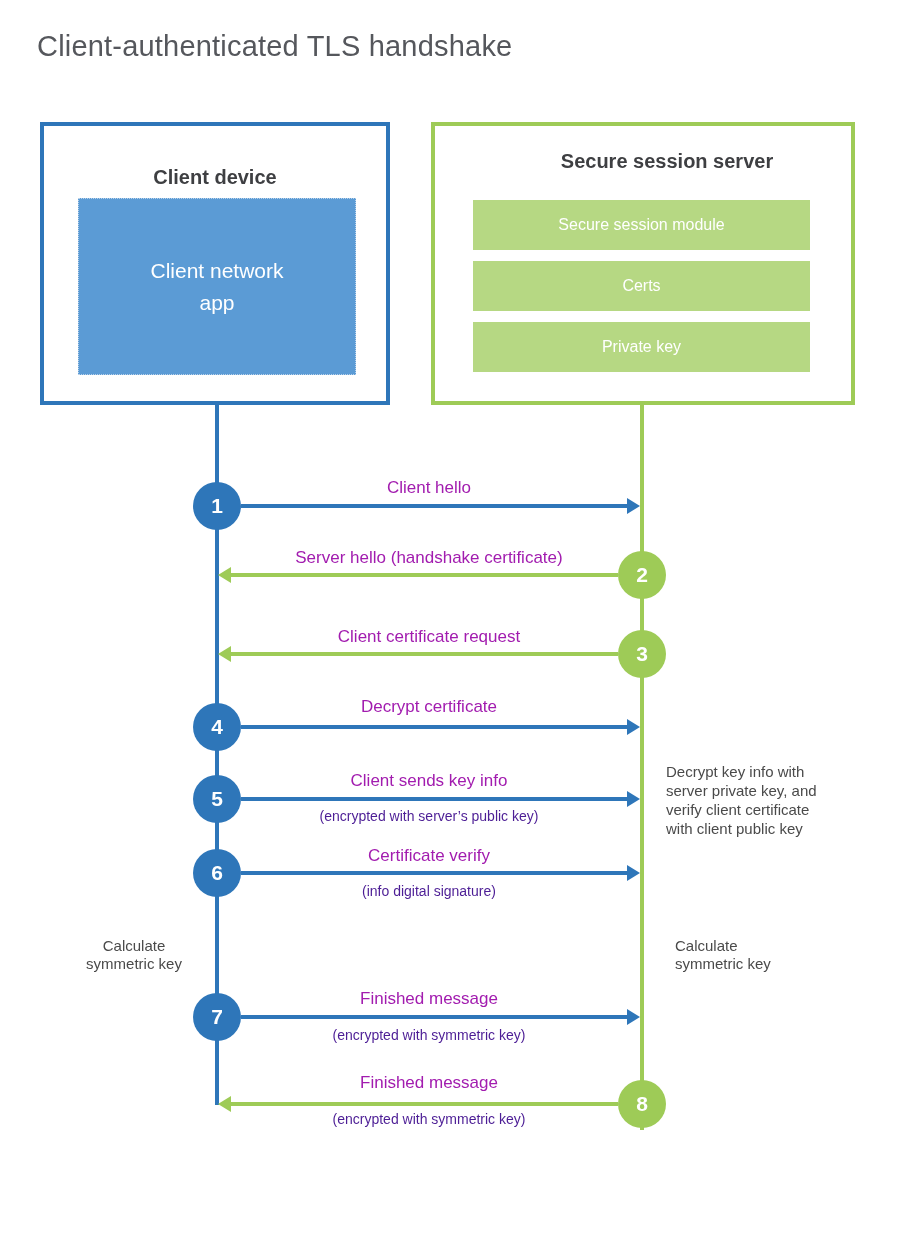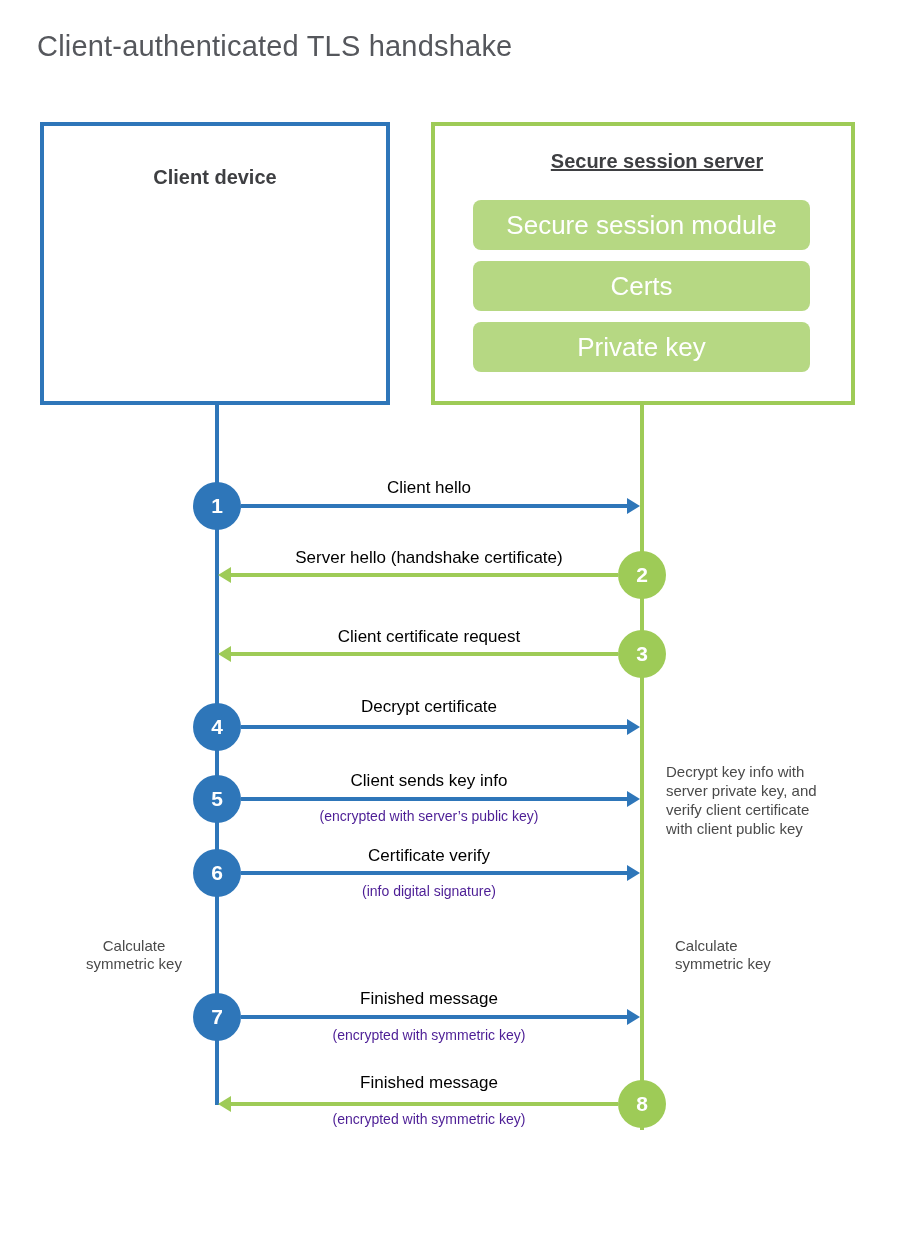--- a/index.html
+++ b/index.html
@@ -17,31 +17,31 @@
     border:4px solid #2e76b9;background:#ffffff;box-sizing:border-box;
   }
   .server-box{
     position:absolute;left:431px;top:122px;width:424px;height:283px;
     border:4px solid #9ecb57;background:#ffffff;box-sizing:border-box;
   }
   .box-title{
     position:absolute;text-align:center;font-size:20px;font-weight:700;color:#3e3f42;
   }
   .box-title.client{left:40px;top:166px;width:350px;}
-  .box-title.server{left:445px;top:150px;width:424px;text-decoration:underline;}
+  .box-title.server{left:455px;top:150px;width:424px;}
   .app-box{
     position:absolute;left:78px;top:198px;width:278px;height:177px;
     background:#5b9bd5;border:1px dotted #b9d2ea;box-sizing:border-box;
     display:flex;align-items:center;justify-content:center;text-align:center;
     color:#ffffff;font-size:21px;line-height:1.5;white-space:pre-line;
   }
   .bar{
     position:absolute;left:473px;width:337px;height:50px;background:#b6d883;
     display:flex;align-items:center;justify-content:center;
-    color:#ffffff;font-size:26px;border-radius:8px;
+    color:#ffffff;font-size:16px;
   }
   .bar.b0{top:200px;} .bar.b1{top:261px;} .bar.b2{top:322px;}
   
   .vline{position:absolute;width:4px;}
   .vline.blue{left:215px;top:405px;height:700px;background:#2e76b9;}
   .vline.green{left:640px;top:405px;height:725px;background:#9ecb57;}
   
   .circle{
     position:absolute;width:48px;height:48px;border-radius:50%;
     display:flex;align-items:center;justify-content:center;
@@ -63,21 +63,21 @@
   .arrow.left::before{
     content:"";position:absolute;left:-13px;top:-6px;
     border-top:8px solid transparent;border-bottom:8px solid transparent;
     border-right:13px solid #9ecb57;
   }
   .a1{top:504px;} .a2{top:573px;} .a3{top:652px;} .a4{top:725px;}
   .a5{top:797px;} .a6{top:871px;} .a7{top:1015px;} .a8{top:1102px;}
   
   .step-label{
     position:absolute;left:217px;width:424px;text-align:center;
-    font-size:17px;color:#000000;
+    font-size:17px;color:#a21caf;
   }
   .step-sub{
     position:absolute;left:217px;width:424px;text-align:center;
     font-size:14px;color:#4c1d95;
   }
   .l1{top:478px;} .l2{top:548px;} .l3{top:627px;} .l4{top:697px;}
   .l5{top:771px;} .s5{top:808px;}
   .l6{top:846px;} .s6{top:883px;}
   .l7{top:989px;} .s7{top:1027px;}
   .l8{top:1073px;} .s8{top:1111px;}
@@ -92,20 +92,24 @@
 </style>
 </head>
 <body>
 
 <div class="canvas">
 
   <h1 class="title">Client-authenticated TLS handshake</h1>
 
   <div class="client-box"></div>
   <div class="box-title client">Client device</div>
+  <div class="app-box">
+    <span>Client network
+app</span>
+  </div>
 
   <div class="server-box"></div>
   <div class="box-title server">Secure session server</div>
   <div class="bar b0">
     <span>Secure session module</span>
   </div>
   <div class="bar b1">
     <span>Certs</span>
   </div>
   <div class="bar b2">

